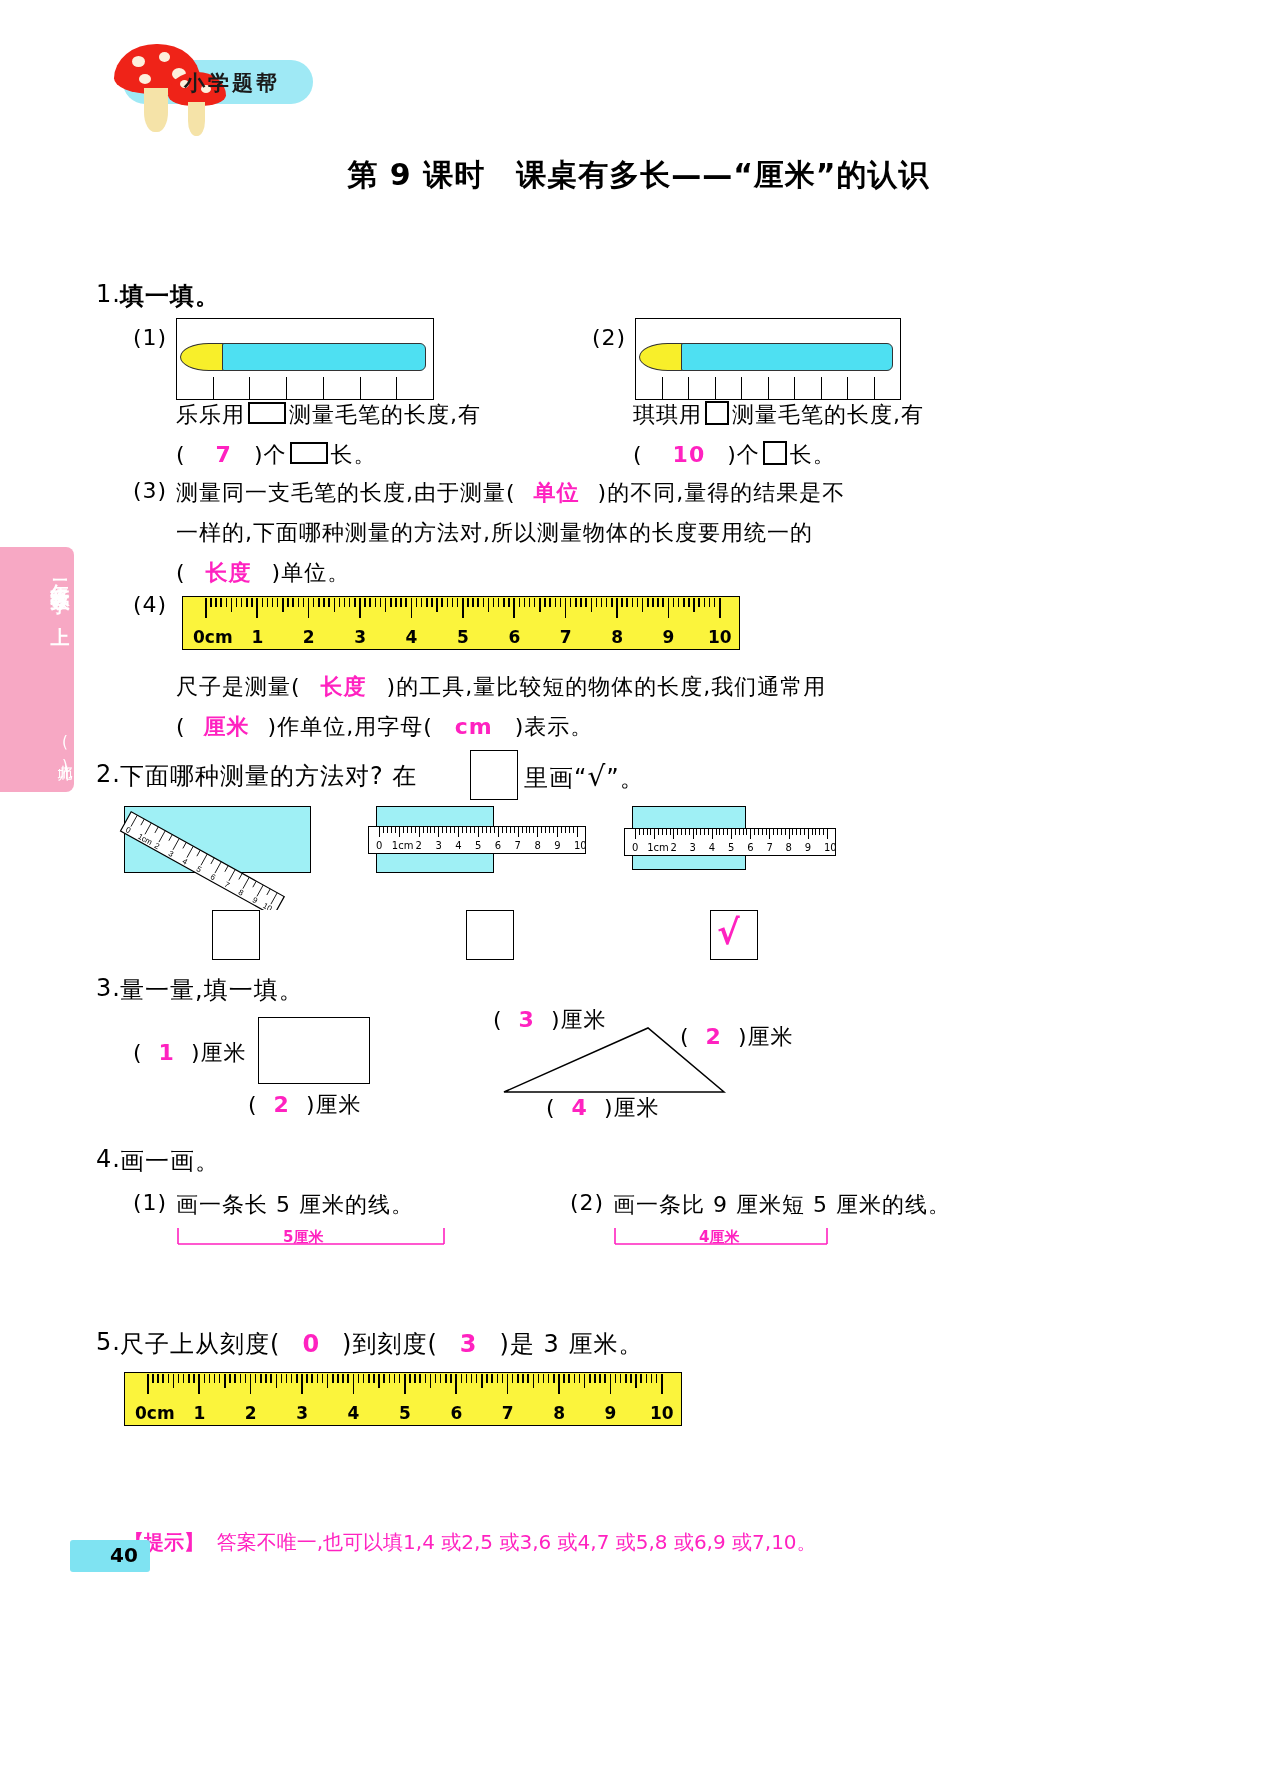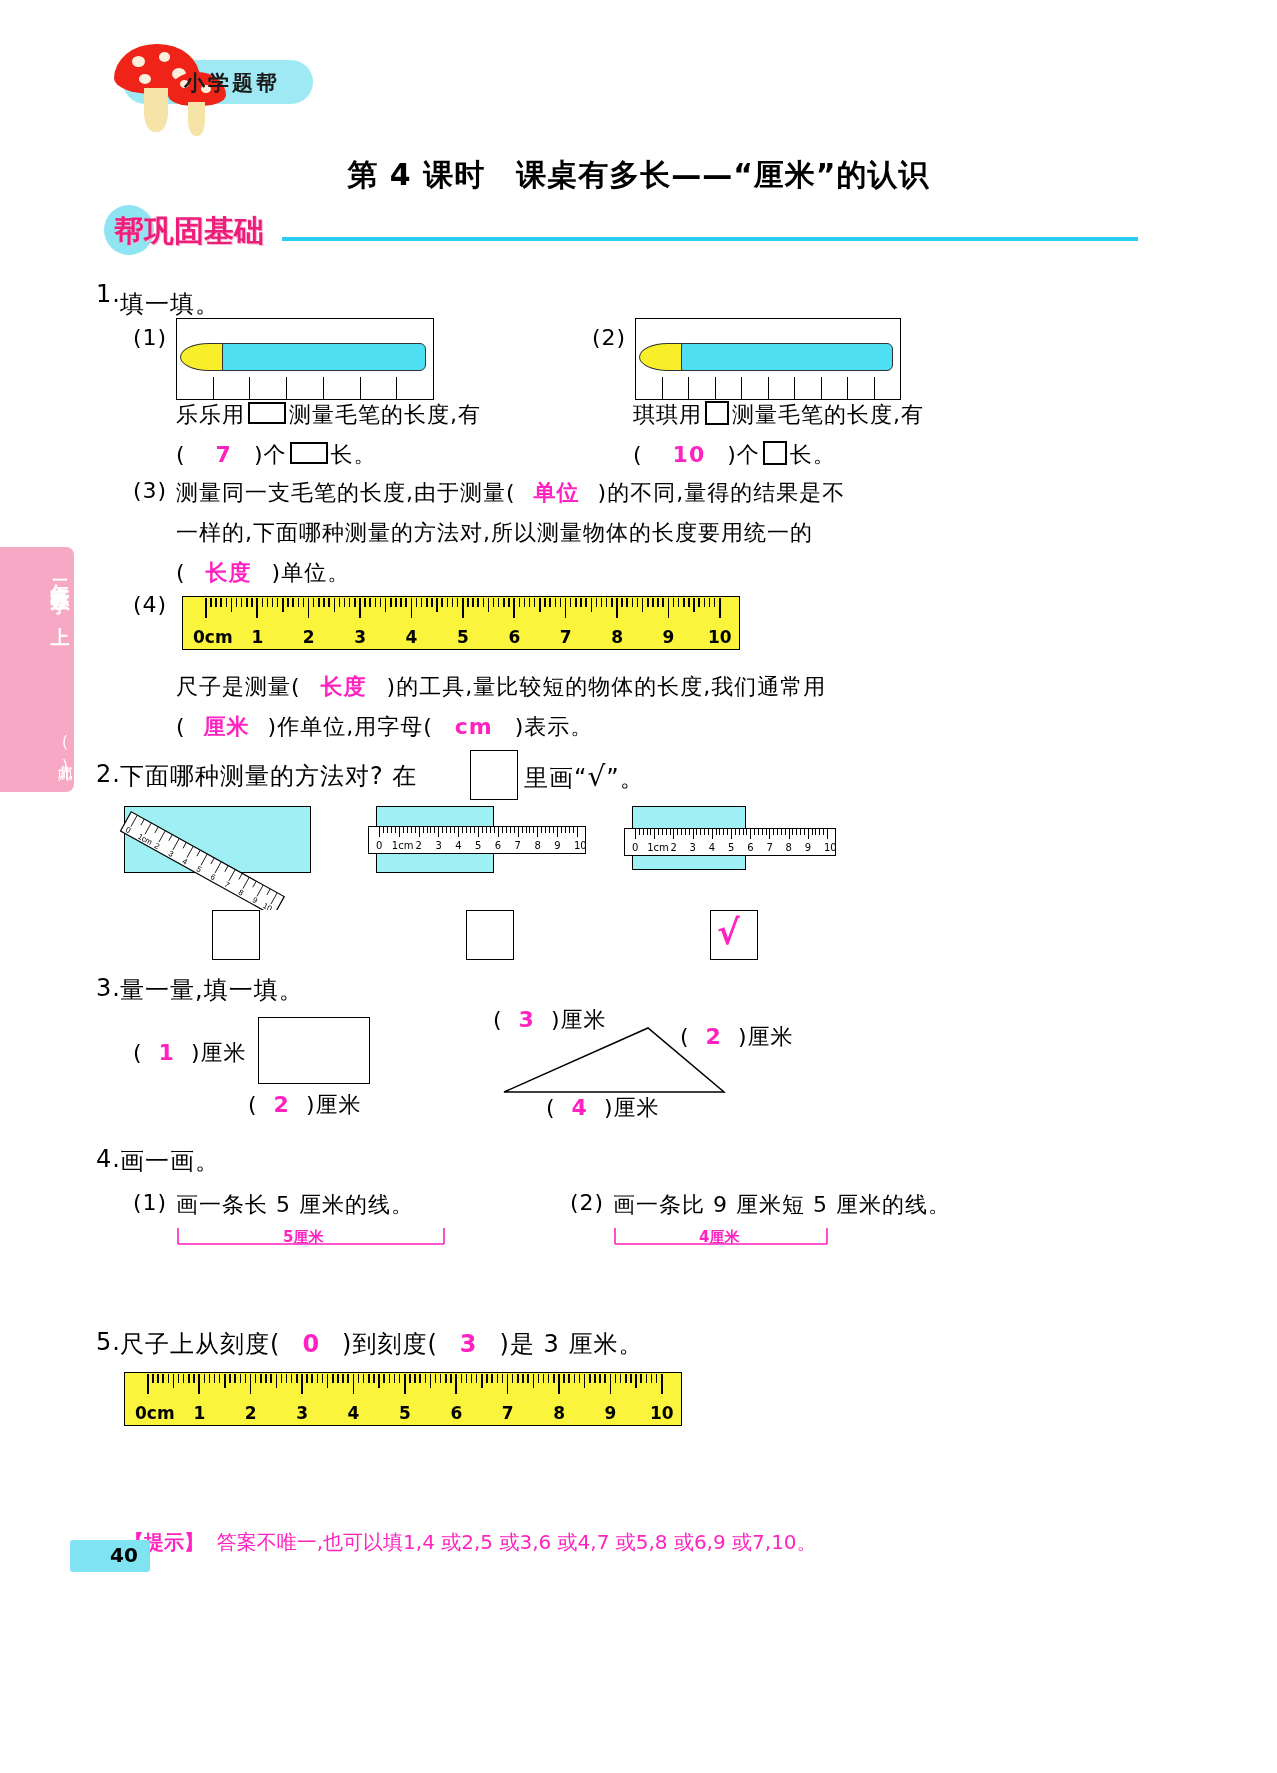--- a/index.html
+++ b/index.html
@@ -141,30 +141,25 @@
     <div class="dot" style="left:12px;top:8px;width:9px;height:8px;"></div>
     <div class="dot" style="left:33px;top:13px;width:10px;height:8px;"></div>
   </div>
   <div class="hdr-text">小学题帮</div>
 
   <div class="sidetab">
     <div class="vtxt">二年级数学·上</div>
     <div class="vtxt2">(北师)</div>
   </div>
 
-  <div class="title">第 4 课时　课桌有多长——“厘米”的认识</div>
-
-  <div class="sec" style="left:104px;top:203px;width:930px;">
-    <div class="circ"></div>
-    <div class="lbl">帮巩固基础</div>
-    <div class="rule" style="width:856px;"></div>
-  </div>
+  <div class="title">第 9 课时　课桌有多长——“厘米”的认识</div>
+
 
   <div class="t qn" style="left:96px;top:280px;">1.</div>
-  <div class="t qn" style="left:120px;top:288px;">填一填。</div>
+  <div class="t qn" style="left:120px;top:280px;font-weight:bold;">填一填。</div>
 
   <div class="t" style="left:133px;top:325px;">(1)</div>
   <div class="penbox" style="left:176px;top:318px;width:256px;height:80px;">
     <div class="brush" style="left:3px;top:24px;width:248px;height:26px;">
       <div class="tip"></div>
       <div class="body" style="left:42px;right:2px;"></div>
     </div>
     <div class="seg-row" style="height:22px;">
       <div class="seg"></div>
         <div class="seg"></div>

